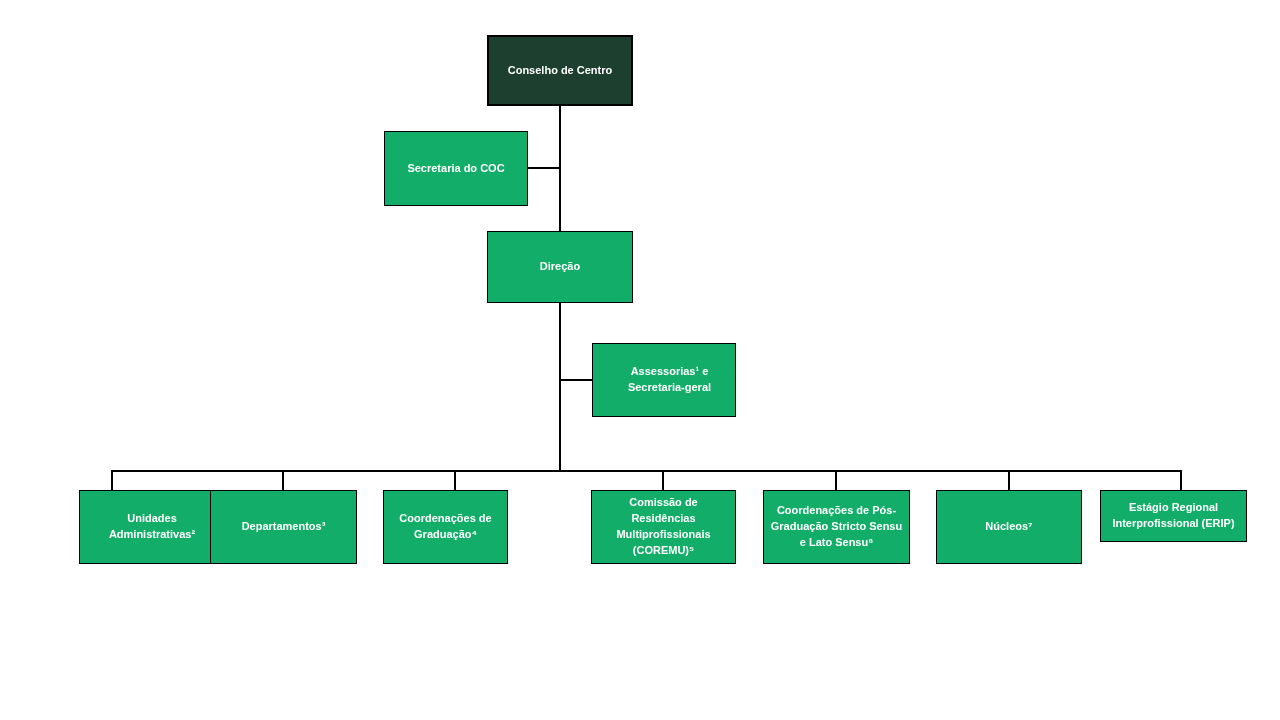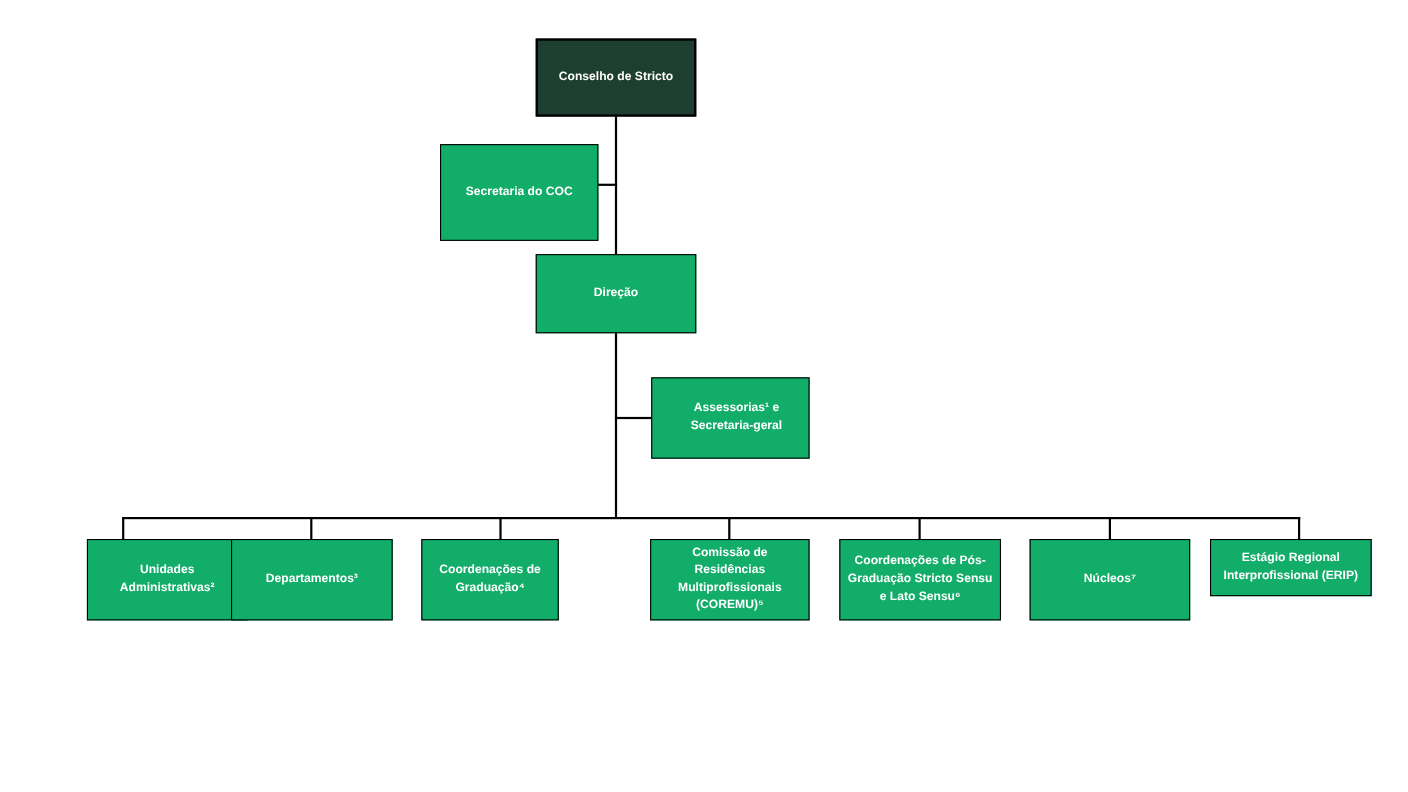--- a/index.html
+++ b/index.html
@@ -30,21 +30,21 @@
     padding:0 5px;
   }
   .node.root{
     background:var(--root-fill);
     border:2px solid var(--border);
   }
   .line{position:absolute;background:var(--connector);}
 
   
   .n-conselho   {left:487px;top:35px; width:146px;height:71px;}
-  .n-secretaria {left:384px;top:131px;width:144px;height:88px;margin-left:16px;}
+  .n-secretaria {left:384px;top:131px;width:144px;height:75px;}
   .n-direcao    {left:487px;top:231px;width:146px;height:72px;}
   .n-assessorias{left:592px;top:343px;width:144px;height:74px;padding-left:16px;}
   .n-unidades   {left:39px;  top:490px;width:146px;height:74px;margin-left:40px;}
   .n-departamentos{left:210px;top:490px;width:147px;height:74px;}
   .n-coordgrad  {left:383px;top:490px;width:125px;height:74px;}
   .n-coremu     {left:591px;top:490px;width:145px;height:74px;}
   .n-posgrad    {left:763px;top:490px;width:147px;height:74px;}
   .n-nucleos    {left:936px;top:490px;width:146px;height:74px;}
   .n-erip       {left:1100px;top:490px;width:147px;height:52px;text-align:center;}
 
@@ -75,21 +75,21 @@
   <div class="line l-bus"></div>
   <div class="line l-stub l-stub-1"></div>
   <div class="line l-stub l-stub-2"></div>
   <div class="line l-stub l-stub-3"></div>
   <div class="line l-stub l-stub-4"></div>
   <div class="line l-stub l-stub-5"></div>
   <div class="line l-stub l-stub-6"></div>
   <div class="line l-stub l-stub-7"></div>
 
   <div class="node root n-conselho">
-    <span class="label">Conselho de Stricto</span>
+    <span class="label">Conselho de Centro</span>
   </div>
 
   <div class="node n-secretaria">
     <span class="label">Secretaria do COC</span>
   </div>
 
   <div class="node n-direcao">
     <span class="label">Direção</span>
   </div>
 

